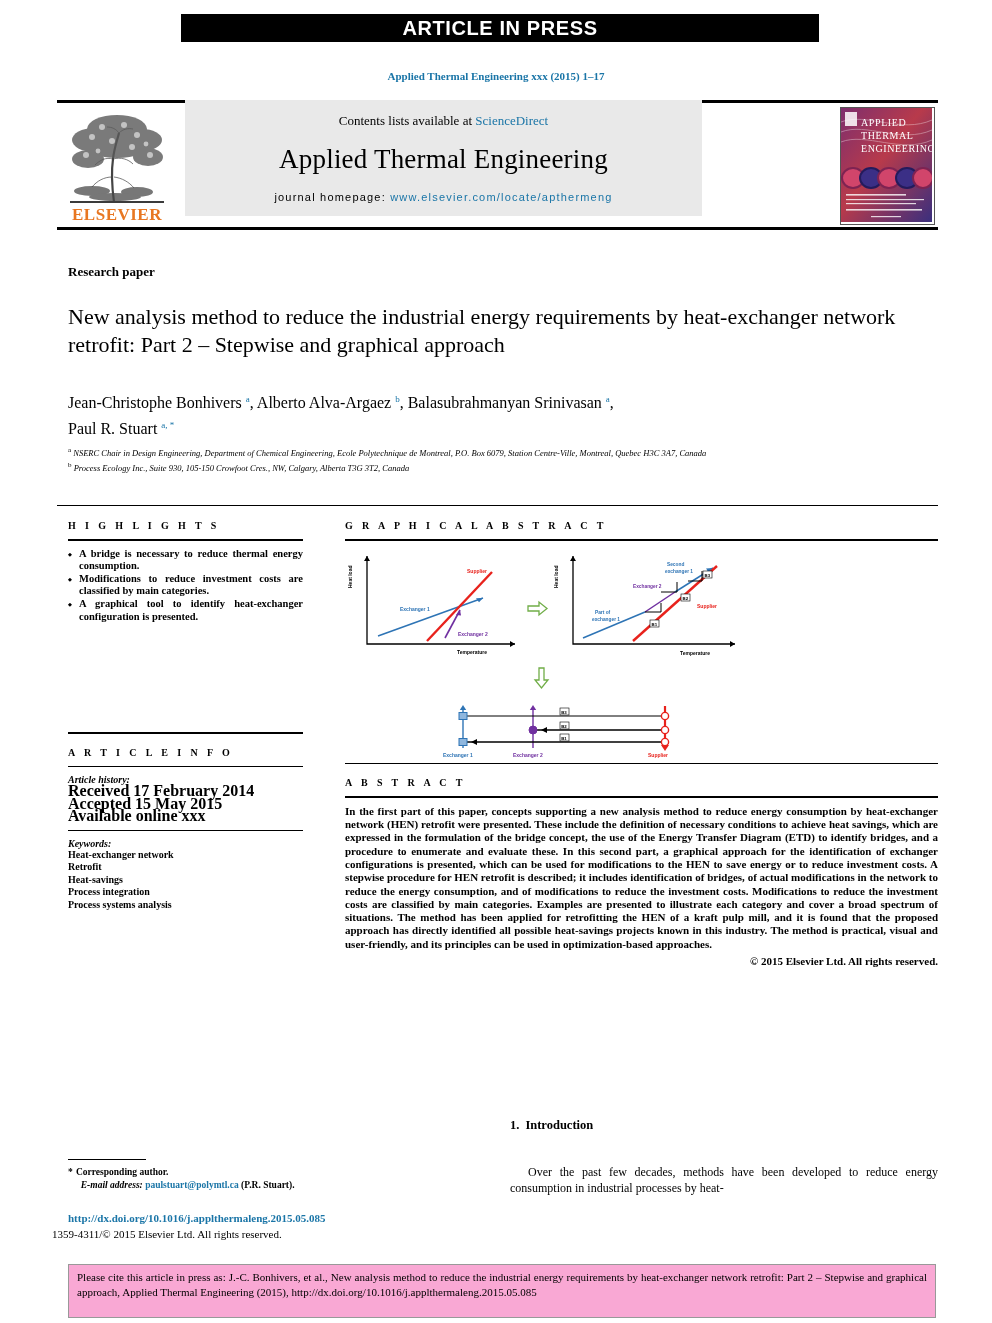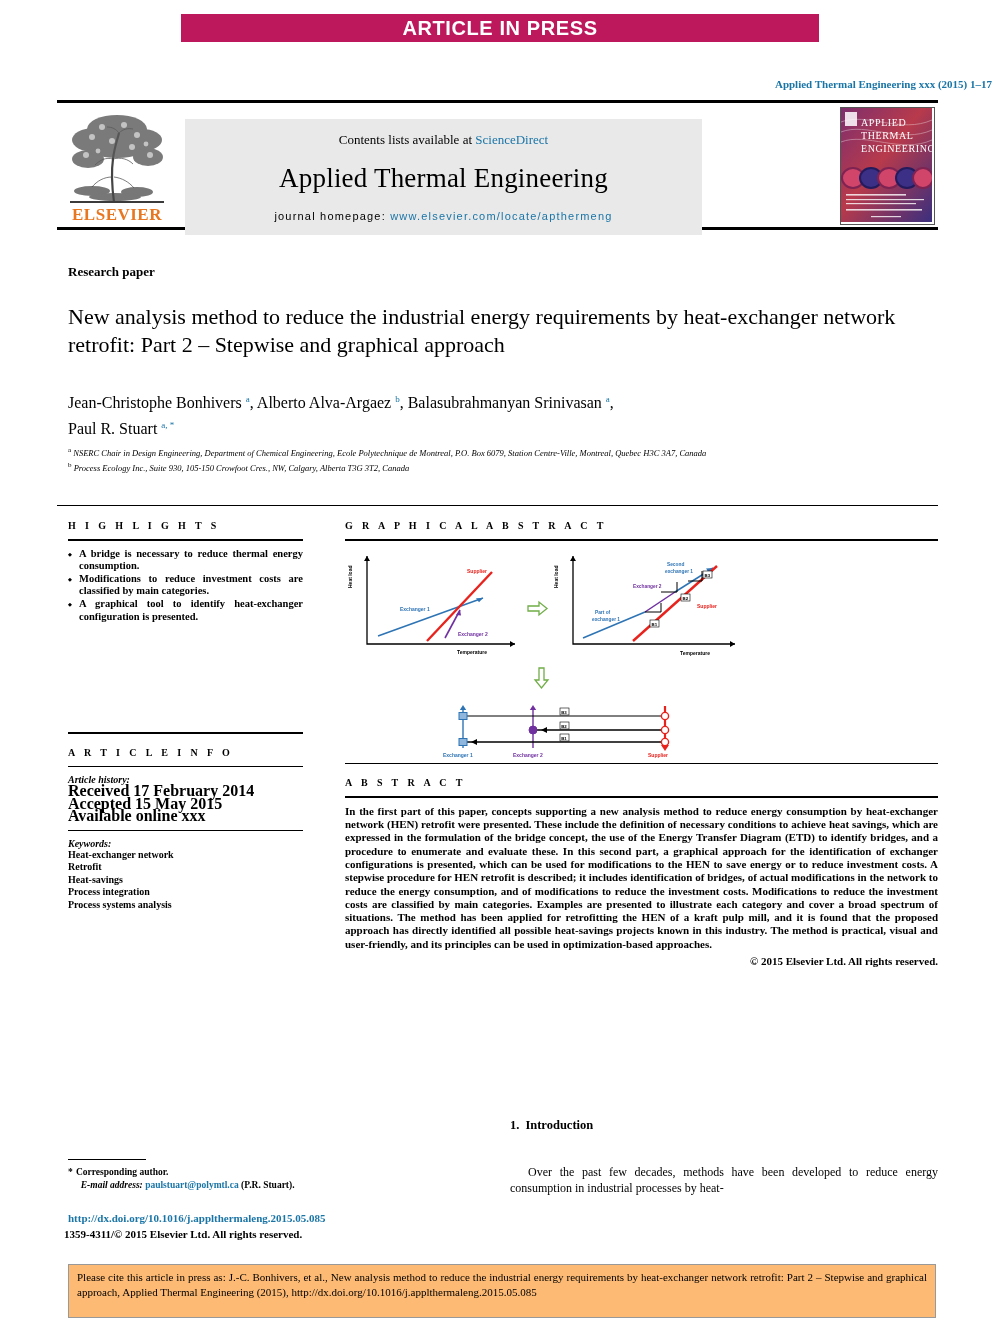--- a/index.html
+++ b/index.html
@@ -5,50 +5,49 @@
   html,body{margin:0;padding:0;background:#ffffff;}
   body{
     width:992px;height:1323px;position:relative;overflow:hidden;
     font-family:"Liberation Serif", serif;color:#000;
   }
   .page{position:absolute;inset:0;}
 
   
   .aip-banner{
     position:absolute;left:181px;top:14px;width:638px;height:28px;
-    background:#be185d;display:flex;align-items:center;justify-content:center;
+    background:#000000;display:flex;align-items:center;justify-content:center;
   }
   .aip-banner span{
     font-family:"Liberation Sans", sans-serif;
     font-weight:bold;font-size:20px;letter-spacing:.6px;color:#ffffff;
   }
 
   
   .jrnl-cite{
-    position:absolute;left:0;right:0;top:70px;text-align:right;
+    position:absolute;left:0;right:0;top:70px;text-align:center;
     font-family:"Liberation Serif", serif;font-weight:bold;font-size:11px;
     color:#1a75a7;
-    margin-top:8px;
   }
 
   
   .masthead{position:absolute;left:57px;top:100px;width:881px;height:130px;}
   .rule-thick-top{position:absolute;left:0;top:0;width:881px;height:3px;background:#000;}
   .rule-thick-bot{position:absolute;left:0;top:127px;width:881px;height:3px;background:#000;}
 
   .elsevier-logo{position:absolute;left:5px;top:7px;width:110px;height:116px;}
   .tree-svg{display:block;}
   .elsevier-word{
     position:absolute;left:0;bottom:-2px;width:110px;text-align:center;
     font-family:Liberation Serif, serif;font-weight:bold;font-size:17px;
     letter-spacing:.5px;color:#E87722;
   }
 
   .contents-box{
-    position:absolute;left:128px;top:19px;width:517px;height:116px;
+    position:absolute;left:128px;top:0;width:517px;height:116px;
     background:#e9e9e9;
   }
   .contents-line{
     position:absolute;left:0;right:0;top:13px;text-align:center;font-size:13px;
   }
   .contents-line .sd{color:#1a75a7;}
   .journal-name{
     position:absolute;left:0;right:0;top:44px;text-align:center;
     font-size:27px;letter-spacing:.2px;
   }
@@ -126,26 +125,26 @@
     font-size:12px;line-height:16px;text-align:justify;text-indent:18px;
   }
 
   .foot-rule{position:absolute;left:68px;top:1159px;width:78px;height:1px;background:#000;}
   .foot-corr{position:absolute;left:76px;top:1166px;width:320px;font-size:9.5px;line-height:12.5px;font-weight:bold;}
   .foot-corr .star{position:absolute;left:-8px;top:0;}
   .foot-email-lbl{font-style:italic;}
   .foot-email{color:#1a75a7;}
 
   .doi-line{position:absolute;left:68px;top:1212px;font-size:11px;color:#1a75a7;font-weight:bold;}
-  .issn-line{position:absolute;left:64px;top:1228px;font-size:11px;font-weight:bold;}
+  .issn-line{position:absolute;left:52px;top:1228px;font-size:11px;font-weight:normal;}
 
   
   .cite-box{
     position:absolute;left:68px;top:1264px;width:866px;height:52px;
-    border:1px solid #999;background:#fdba74;
+    border:1px solid #999;background:#f9a8d4;
   }
   .cite-box p{
     margin:0;padding:5px 8px 0 8px;font-size:11px;line-height:14.6px;
     text-align:justify;
   }
 
   .spacer{height:6px;}
 </style>
 </head>
 <body>

